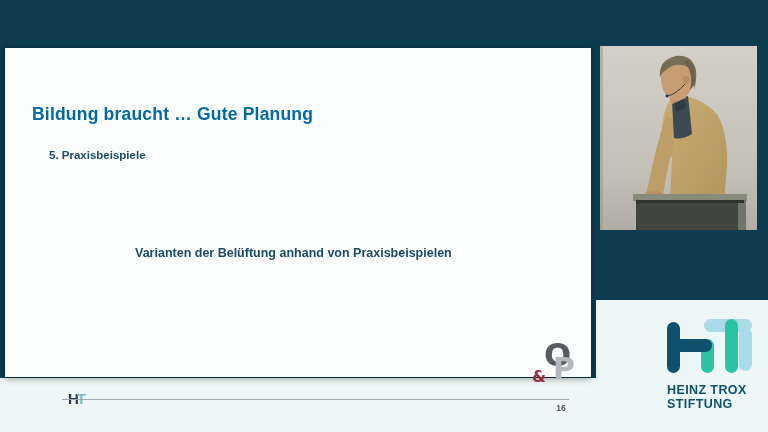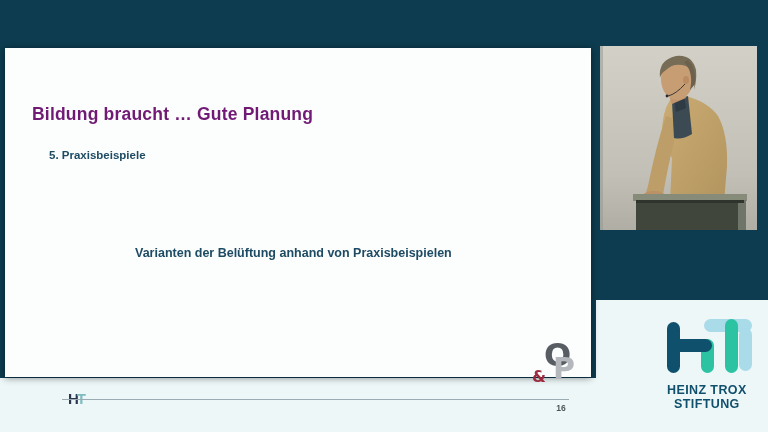--- a/index.html
+++ b/index.html
@@ -7,21 +7,21 @@
          background:#0d3c50;font-family:"Liberation Sans",sans-serif;}
 
   
   .panel-right{position:absolute;left:596px;top:300px;width:172px;height:132px;background:#edf7f8;}
   .strip-bottom{position:absolute;left:0;top:378px;width:768px;height:54px;background:#edf7f8;}
 
   
   .slide{position:absolute;left:5px;top:48px;width:586px;height:329px;
          background:#fcfdfd;box-shadow:0 1px 7px rgba(0,0,0,.45);}
   .slide-title{position:absolute;left:27px;top:56px;font-size:17.5px;font-weight:bold;
-               color:#701a75;letter-spacing:.2px;}
+               color:#0369a1;letter-spacing:.2px;}
   .slide-subtitle{position:absolute;left:44px;top:101px;font-size:11.5px;font-weight:bold;color:#1d4b63;}
   .slide-body{position:absolute;left:130px;top:198px;font-size:12.5px;font-weight:bold;color:#1d4b63;}
 
   
   .ht-mini{position:absolute;left:27px;top:342px;font-size:15px;font-weight:bold;letter-spacing:-2px;margin-left:36px;}
   .ht-mini .h{color:#2b3752;}
   .ht-mini .t{color:#7fbcc2;}
   .footer-rule{position:absolute;left:57px;top:351px;width:507px;height:1px;background:#9aabb2;}
   .page-num{position:absolute;left:546px;top:355px;width:20px;text-align:center;
             font-size:8.5px;color:#4f555a;font-weight:bold;}
@@ -42,21 +42,21 @@
   .bar.lblue{background:#a9dbe9;}
   .bar.green{background:#2cc3a3;}
   .bar.dark{background:#0f506c;}
   .bt-top   {left:704px;top:319px;width:48px;height:13px;}
   .bt-rdesc {left:739px;top:328px;width:13px;height:43px;}
   .bt-stem  {left:725px;top:319px;width:13px;height:54px;}
   .bh-leg   {left:701px;top:339px;width:13px;height:34px;}
   .bh-cross {left:667px;top:339px;width:45px;height:13px;}
   .bh-stem  {left:667px;top:322px;width:13px;height:51px;}
   .brand-text{position:absolute;left:667px;top:383px;font-size:12.5px;font-weight:bold;
-              color:#10506c;letter-spacing:.4px;line-height:14px;text-align:center;}
+              color:#10506c;letter-spacing:.4px;line-height:14px;}
 </style>
 </head>
 <body>
 
 <div class="stage">
 
   <div class="panel-right"></div>
   <div class="strip-bottom"></div>
 
   <div class="slide">

